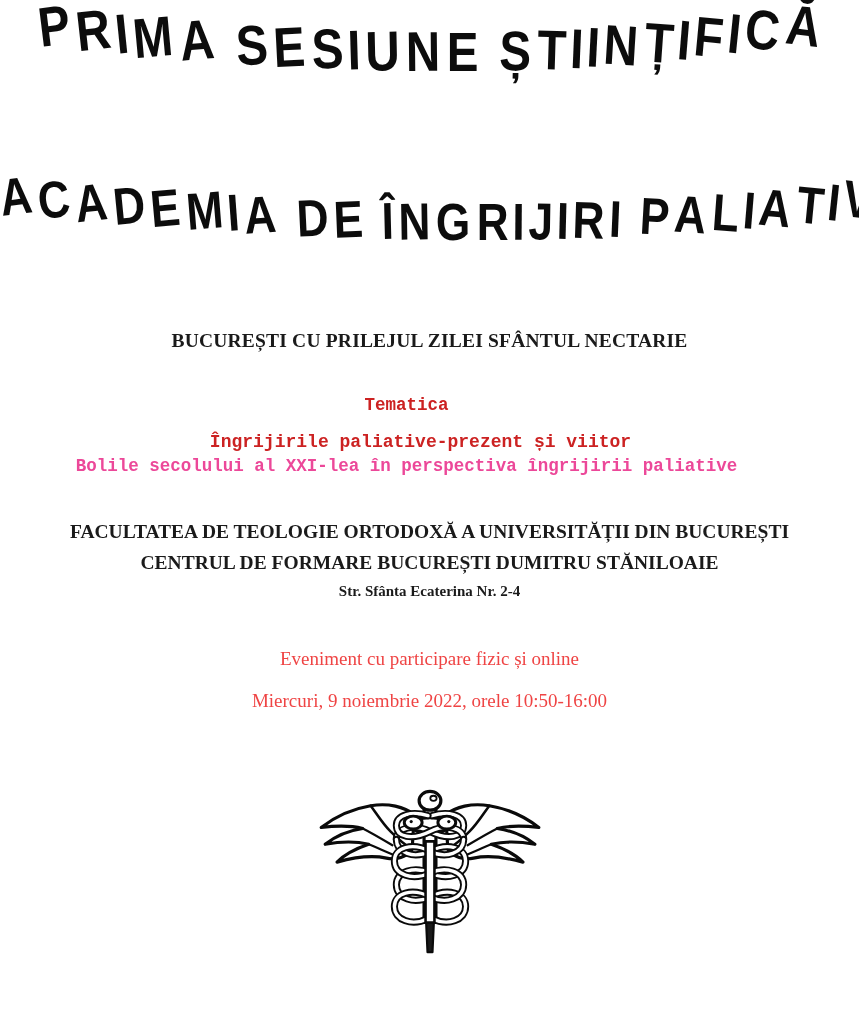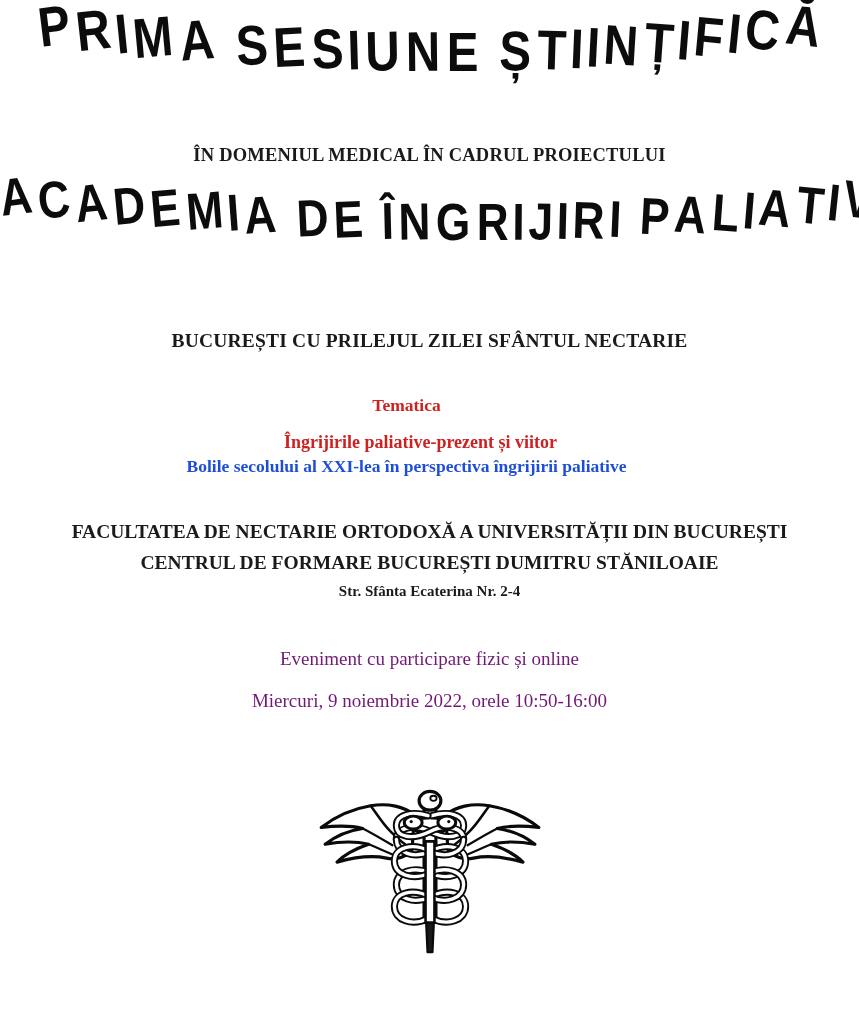--- a/index.html
+++ b/index.html
@@ -86,21 +86,21 @@
     font-size: 19.5px;
     letter-spacing: 0.2px;
   }
 
   
   .red-line {
     position: absolute;
     left: 0;
     width: 813px;
     text-align: center;
-    font-family: Liberation Serif, serif;
+    font-family: Liberation Mono, monospace;
     font-weight: 700;
     white-space: nowrap;
   }
   #tematica-heading {
     top: 395px;
     font-size: 17.5px;
   }
   #theme-line-1 {
     top: 432px;
     font-size: 18px;
@@ -126,21 +126,21 @@
   }
 
   
   .plain-line {
     position: absolute;
     left: 0;
     width: 859px;
     text-align: center;
     font-family: "Liberation Serif", "DejaVu Serif", serif;
     font-weight: 400;
-    color: #701a75;
+    color: #ef4444;
     white-space: nowrap;
   }
   #participation-line {
     top: 648px;
     font-size: 19px;
   }
   #datetime-line {
     top: 690px;
     font-size: 19px;
   }
@@ -160,31 +160,30 @@
     height: 100%;
   }
 </style>
 </head>
 <body>
 
 <div class="page">
 
   <div class="arc-wrap" id="title-main"><span class="arc-letter" style="transform: translateY(-26px) rotate(-7deg) scaleX(0.85);">P</span><span class="arc-letter" style="transform: translateY(-21.85px) rotate(-6.42deg) scaleX(0.85);">R</span><span class="arc-letter" style="transform: translateY(-18.06px) rotate(-5.83deg) scaleX(0.85);">I</span><span class="arc-letter" style="transform: translateY(-14.63px) rotate(-5.25deg) scaleX(0.85);">M</span><span class="arc-letter" style="transform: translateY(-11.56px) rotate(-4.67deg) scaleX(0.85);">A</span><span class="arc-letter" style="transform: translateY(-8.85px) rotate(-4.08deg) scaleX(0.85);">&nbsp;</span><span class="arc-letter" style="transform: translateY(-6.5px) rotate(-3.5deg) scaleX(0.85);">S</span><span class="arc-letter" style="transform: translateY(-4.51px) rotate(-2.92deg) scaleX(0.85);">E</span><span class="arc-letter" style="transform: translateY(-2.89px) rotate(-2.33deg) scaleX(0.85);">S</span><span class="arc-letter" style="transform: translateY(-1.63px) rotate(-1.75deg) scaleX(0.85);">I</span><span class="arc-letter" style="transform: translateY(-0.72px) rotate(-1.17deg) scaleX(0.85);">U</span><span class="arc-letter" style="transform: translateY(-0.18px) rotate(-0.58deg) scaleX(0.85);">N</span><span class="arc-letter" style="transform: translateY(0px) rotate(0deg) scaleX(0.85);">E</span><span class="arc-letter" style="transform: translateY(-0.18px) rotate(0.58deg) scaleX(0.85);">&nbsp;</span><span class="arc-letter" style="transform: translateY(-0.72px) rotate(1.17deg) scaleX(0.85);">Ș</span><span class="arc-letter" style="transform: translateY(-1.63px) rotate(1.75deg) scaleX(0.85);">T</span><span class="arc-letter" style="transform: translateY(-2.89px) rotate(2.33deg) scaleX(0.85);">I</span><span class="arc-letter" style="transform: translateY(-4.51px) rotate(2.92deg) scaleX(0.85);">I</span><span class="arc-letter" style="transform: translateY(-6.5px) rotate(3.5deg) scaleX(0.85);">N</span><span class="arc-letter" style="transform: translateY(-8.85px) rotate(4.08deg) scaleX(0.85);">Ț</span><span class="arc-letter" style="transform: translateY(-11.56px) rotate(4.67deg) scaleX(0.85);">I</span><span class="arc-letter" style="transform: translateY(-14.63px) rotate(5.25deg) scaleX(0.85);">F</span><span class="arc-letter" style="transform: translateY(-18.06px) rotate(5.83deg) scaleX(0.85);">I</span><span class="arc-letter" style="transform: translateY(-21.85px) rotate(6.42deg) scaleX(0.85);">C</span><span class="arc-letter" style="transform: translateY(-26px) rotate(7deg) scaleX(0.85);">Ă</span></div>
 
-  <div class="serif-line serif-bold" id="subtitle-project">ÎN DOMENIUL MEDICAL ÎN CADRUL PROIECTULUI</div>
 
   <div class="arc-wrap" id="project-name"><span class="arc-letter" style="transform: translateY(-26px) rotate(-7deg) scaleX(0.85);">A</span><span class="arc-letter" style="transform: translateY(-22.65px) rotate(-6.53deg) scaleX(0.85);">C</span><span class="arc-letter" style="transform: translateY(-19.53px) rotate(-6.07deg) scaleX(0.85);">A</span><span class="arc-letter" style="transform: translateY(-16.64px) rotate(-5.6deg) scaleX(0.85);">D</span><span class="arc-letter" style="transform: translateY(-13.98px) rotate(-5.13deg) scaleX(0.85);">E</span><span class="arc-letter" style="transform: translateY(-11.56px) rotate(-4.67deg) scaleX(0.85);">M</span><span class="arc-letter" style="transform: translateY(-9.36px) rotate(-4.2deg) scaleX(0.85);">I</span><span class="arc-letter" style="transform: translateY(-7.4px) rotate(-3.73deg) scaleX(0.85);">A</span><span class="arc-letter" style="transform: translateY(-5.66px) rotate(-3.27deg) scaleX(0.85);">&nbsp;</span><span class="arc-letter" style="transform: translateY(-4.16px) rotate(-2.8deg) scaleX(0.85);">D</span><span class="arc-letter" style="transform: translateY(-2.89px) rotate(-2.33deg) scaleX(0.85);">E</span><span class="arc-letter" style="transform: translateY(-1.85px) rotate(-1.87deg) scaleX(0.85);">&nbsp;</span><span class="arc-letter" style="transform: translateY(-1.04px) rotate(-1.4deg) scaleX(0.85);">Î</span><span class="arc-letter" style="transform: translateY(-0.46px) rotate(-0.93deg) scaleX(0.85);">N</span><span class="arc-letter" style="transform: translateY(-0.12px) rotate(-0.47deg) scaleX(0.85);">G</span><span class="arc-letter" style="transform: translateY(0px) rotate(0deg) scaleX(0.85);">R</span><span class="arc-letter" style="transform: translateY(-0.12px) rotate(0.47deg) scaleX(0.85);">I</span><span class="arc-letter" style="transform: translateY(-0.46px) rotate(0.93deg) scaleX(0.85);">J</span><span class="arc-letter" style="transform: translateY(-1.04px) rotate(1.4deg) scaleX(0.85);">I</span><span class="arc-letter" style="transform: translateY(-1.85px) rotate(1.87deg) scaleX(0.85);">R</span><span class="arc-letter" style="transform: translateY(-2.89px) rotate(2.33deg) scaleX(0.85);">I</span><span class="arc-letter" style="transform: translateY(-4.16px) rotate(2.8deg) scaleX(0.85);">&nbsp;</span><span class="arc-letter" style="transform: translateY(-5.66px) rotate(3.27deg) scaleX(0.85);">P</span><span class="arc-letter" style="transform: translateY(-7.4px) rotate(3.73deg) scaleX(0.85);">A</span><span class="arc-letter" style="transform: translateY(-9.36px) rotate(4.2deg) scaleX(0.85);">L</span><span class="arc-letter" style="transform: translateY(-11.56px) rotate(4.67deg) scaleX(0.85);">I</span><span class="arc-letter" style="transform: translateY(-13.98px) rotate(5.13deg) scaleX(0.85);">A</span><span class="arc-letter" style="transform: translateY(-16.64px) rotate(5.6deg) scaleX(0.85);">T</span><span class="arc-letter" style="transform: translateY(-19.53px) rotate(6.07deg) scaleX(0.85);">I</span><span class="arc-letter" style="transform: translateY(-22.65px) rotate(6.53deg) scaleX(0.85);">V</span></div>
 
   <div class="serif-line serif-bold" id="occasion-line">BUCUREȘTI CU PRILEJUL ZILEI SFÂNTUL NECTARIE</div>
 
   <div class="red-line" id="tematica-heading" style="color: rgb(204, 34, 34);">Tematica</div>
   <div class="red-line" id="theme-line-1" style="color: rgb(204, 34, 34);">Îngrijirile paliative-prezent și viitor</div>
-  <div class="red-line" id="theme-line-2" style="color: #1d4ed8;">Bolile secolului al XXI-lea în perspectiva îngrijirii paliative</div>
-
-  <div class="serif-line serif-bold" id="venue-line-1">FACULTATEA DE NECTARIE ORTODOXĂ A UNIVERSITĂȚII DIN BUCUREȘTI</div>
+  <div class="red-line" id="theme-line-2" style="color: #ec4899;">Bolile secolului al XXI-lea în perspectiva îngrijirii paliative</div>
+
+  <div class="serif-line serif-bold" id="venue-line-1">FACULTATEA DE TEOLOGIE ORTODOXĂ A UNIVERSITĂȚII DIN BUCUREȘTI</div>
   <div class="serif-line serif-bold" id="venue-line-2">CENTRUL DE FORMARE BUCUREȘTI DUMITRU STĂNILOAIE</div>
   <div class="serif-line serif-bold" id="venue-address">Str. Sfânta Ecaterina Nr. 2-4</div>
 
   <div class="plain-line" id="participation-line">Eveniment cu participare fizic și online</div>
   <div class="plain-line" id="datetime-line">Miercuri, 9 noiembrie 2022, orele 10:50-16:00</div>
 
   <div id="caduceus-logo">
     <svg viewBox="0 0 240 182" xmlns="http://www.w3.org/2000/svg" fill="none" stroke="#0a0a0a" stroke-width="3.4" stroke-linecap="round" stroke-linejoin="round">
 
       <rect x="114" y="22" width="12" height="120" fill="#ffffff" stroke="#0a0a0a" stroke-width="3.2"></rect>

